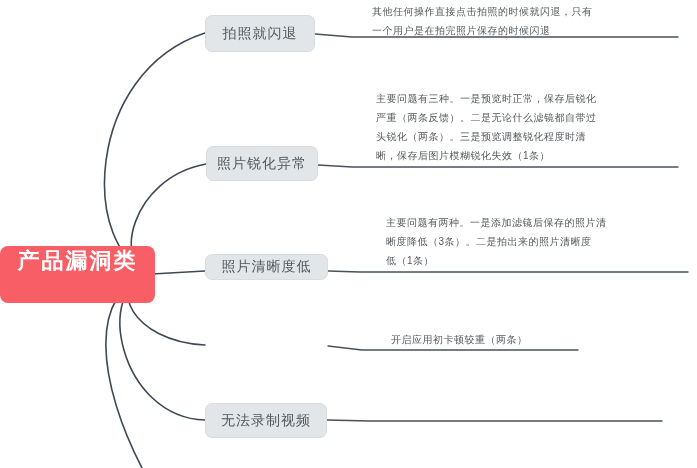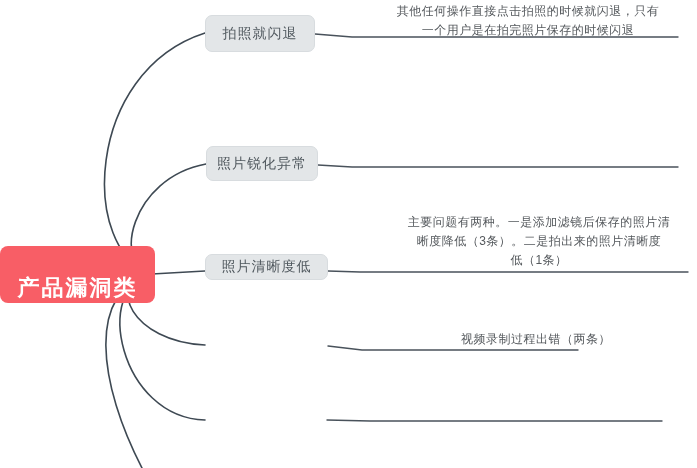--- a/index.html
+++ b/index.html
@@ -13,26 +13,26 @@
     position:absolute;z-index:2;box-sizing:border-box;
     background:#e3e6e8;border:1px solid #d8dcdf;border-radius:7px;
     color:#50585e;font-size:14px;letter-spacing:1px;
     display:flex;align-items:center;justify-content:center;
     cursor:default;
   }
   .root-node{
     position:absolute;z-index:3;box-sizing:border-box;
     background:#f85e66;border-radius:8px;
     color:#ffffff;font-size:22px;font-weight:bold;letter-spacing:2px;
-    display:flex;align-items:flex-end;justify-content:center;
+    display:flex;align-items:flex-start;justify-content:center;
   }
   .note{
     position:absolute;z-index:2;
-    color:#54585c;font-size:12px;line-height:19px;
-    white-space:pre-line;letter-spacing:0.5px;text-align:center;
+    color:#54585c;font-size:10px;line-height:19px;
+    white-space:pre-line;letter-spacing:0.5px;
   }
 </style>
 </head>
 <body>
 
 <div class="canvas">
 
   <svg class="wires" width="697" height="468" viewBox="0 0 697 468">
 
     <g fill="none" stroke="#3e4953" stroke-width="1.6" stroke-linecap="round">
@@ -59,21 +59,28 @@
 
   <div class="branch-node" style="left:206px;top:146px;width:112px;height:35px;">
     <span>照片锐化异常</span>
   </div>
   <div class="branch-node" style="left:205px;top:15px;width:110px;height:37px;">
     <span>拍照就闪退</span>
   </div>
   <div class="branch-node" style="left:205px;top:254px;width:123px;height:26px;">
     <span>照片清晰度低</span>
   </div>
+  <div class="branch-node" style="left:205px;top:403px;width:122px;height:35px;">
+    <span>无法录制视频</span>
+  </div>
 
   <div class="note" style="left:372px;top:2px;width:312px;">其他任何操作直接点击拍照的时候就闪退，只有
 一个用户是在拍完照片保存的时候闪退</div>
+  <div class="note" style="left:376px;top:89px;width:310px;">主要问题有三种。一是预览时正常，保存后锐化
+严重（两条反馈）。二是无论什么滤镜都自带过
+头锐化（两条）。三是预览调整锐化程度时清
+晰，保存后图片模糊锐化失效（1条）</div>
   <div class="note" style="left:386px;top:213px;width:306px;">主要问题有两种。一是添加滤镜后保存的照片清
 晰度降低（3条）。二是拍出来的照片清晰度
 低（1条）</div>
-  <div class="note" style="left:391px;top:330px;width:290px;">视频录制过程出错（两条）</div>
+  <div class="note" style="left:391px;top:330px;width:290px;">开启应用初卡顿较重（两条）</div>
 
 </div>
 
 </body></html>

